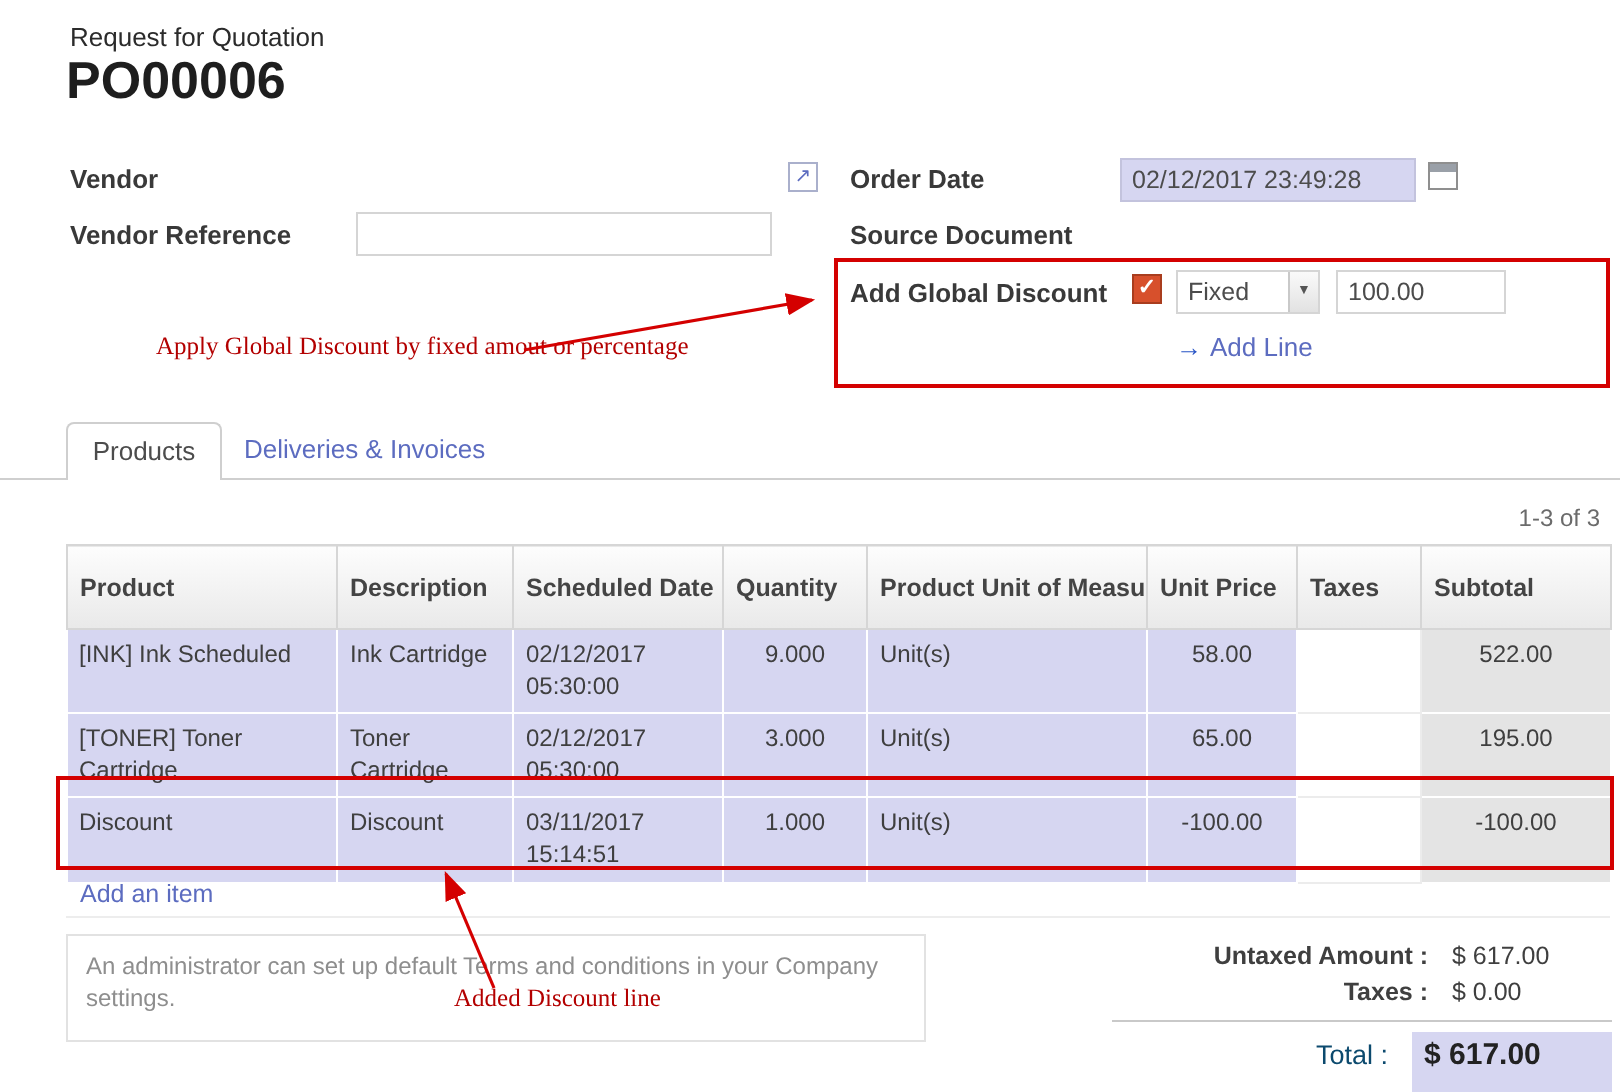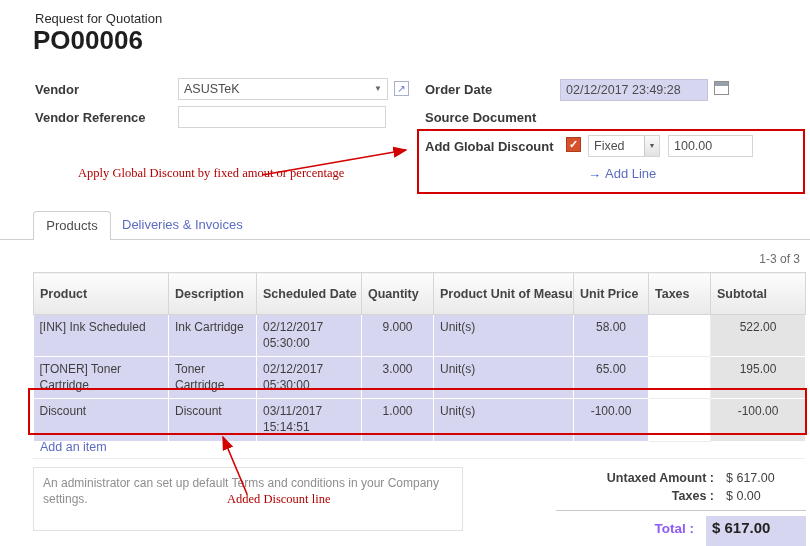--- a/index.html
+++ b/index.html
@@ -52,29 +52,29 @@
   .otable tr{height:42px}
   .otable td{font-size:12px;color:#3f3f3f;padding:5px 6px;vertical-align:top;line-height:1.3;
              background:#d6d6f1;border-bottom:1px solid #fff;border-right:1px solid rgba(255,255,255,.5);overflow:hidden}
   .otable td.num{text-align:center}
   .otable td.taxes{background:#fff;border-right:1px solid #ececec;border-bottom:1px solid #ececec}
   .otable td.subtotal{background:#e4e4e4}
   .add-item{position:absolute;left:33px;top:436px;width:772px;font-size:12.5px;color:#5c6cc0;
             padding:4px 7px;cursor:pointer;border-bottom:1px solid #ededed}
 
   
-  .terms-box{position:absolute;left:33px;top:467px;width:430px;height:64px;border:1px solid #e2e2e2;
+  .terms-box{position:absolute;left:33px;top:467px;width:430px;height:54px;border:1px solid #e2e2e2;
              padding:7px 9px;font-size:12px;color:#8e8e8e;line-height:1.35}
   .totals{position:absolute;left:556px;top:471px;width:250px}
   .trow{display:flex;align-items:baseline;margin-bottom:4px}
   .trow .tl{flex:1;text-align:right;font-weight:700;font-size:12.5px;color:#3f3f3f;padding-right:12px}
   .trow .tv{width:80px;text-align:left;font-size:12.5px;color:#3f3f3f}
   .tdivider{border-top:1px solid #c9c9c9;margin:7px 0 5px}
   .trow.total{margin-bottom:0}
-  .trow.total .tl{font-weight:700;font-size:13.5px;color:#8b5cf6}
+  .trow.total .tl{font-weight:400;font-size:13.5px;color:#0c4a6e}
   .trow.total .tv{font-weight:700;font-size:15px;color:#222;background:#d6d6f1;width:auto;min-width:100px;padding:3px 6px 12px}
 
   
   .red-box{position:absolute;border:2px solid #d40000;z-index:5;pointer-events:none}
   .rb1{left:417px;top:129px;width:388px;height:65px}
   .rb2{left:28px;top:388px;width:779px;height:47px}
   .annot-text{position:absolute;font-family:"Liberation Serif",serif;color:#b30000;font-size:12.5px;
               white-space:nowrap;z-index:6}
   .at1{left:78px;top:166px}
   .at2{left:227px;top:492px}
@@ -82,24 +82,20 @@
 </style>
 </head>
 <body>
 
 <div class="page">
 
   <div class="subtitle">Request for Quotation</div>
   <h1 class="doc-title">PO00006</h1>
 
   <div class="flabel l-vendor">Vendor</div>
-  <div class="input vendor-select">
-    <span>ASUSTeK</span>
-    <span class="caret">▼</span>
-  </div>
   <div class="ext-link"></div>
 
   <div class="flabel l-vref">Vendor Reference</div>
   <div class="input vref-input"></div>
 
   <div class="flabel l-odate">Order Date</div>
   <div class="input odate-input">02/12/2017 23:49:28</div>
   <div class="calendar-icon"></div>
 
   <div class="flabel l-sdoc">Source Document</div>

